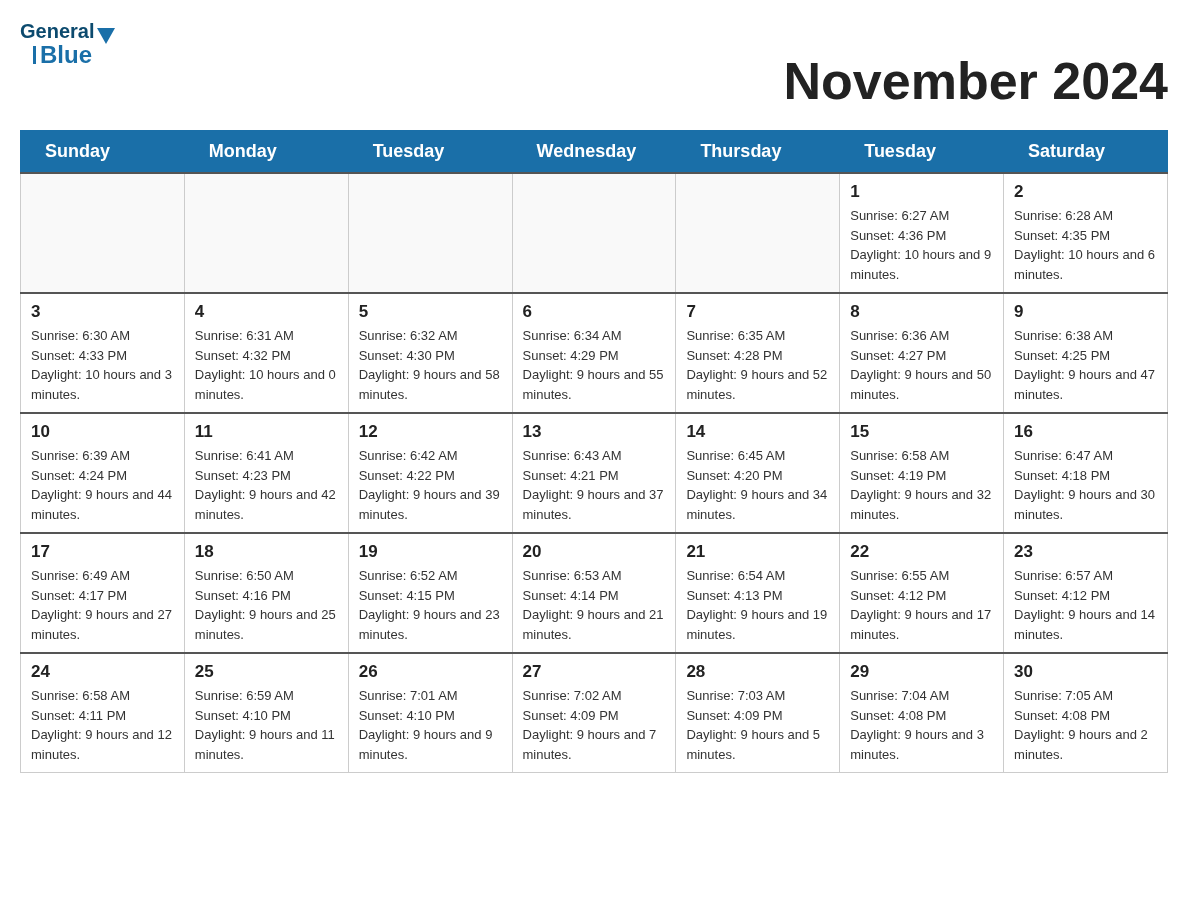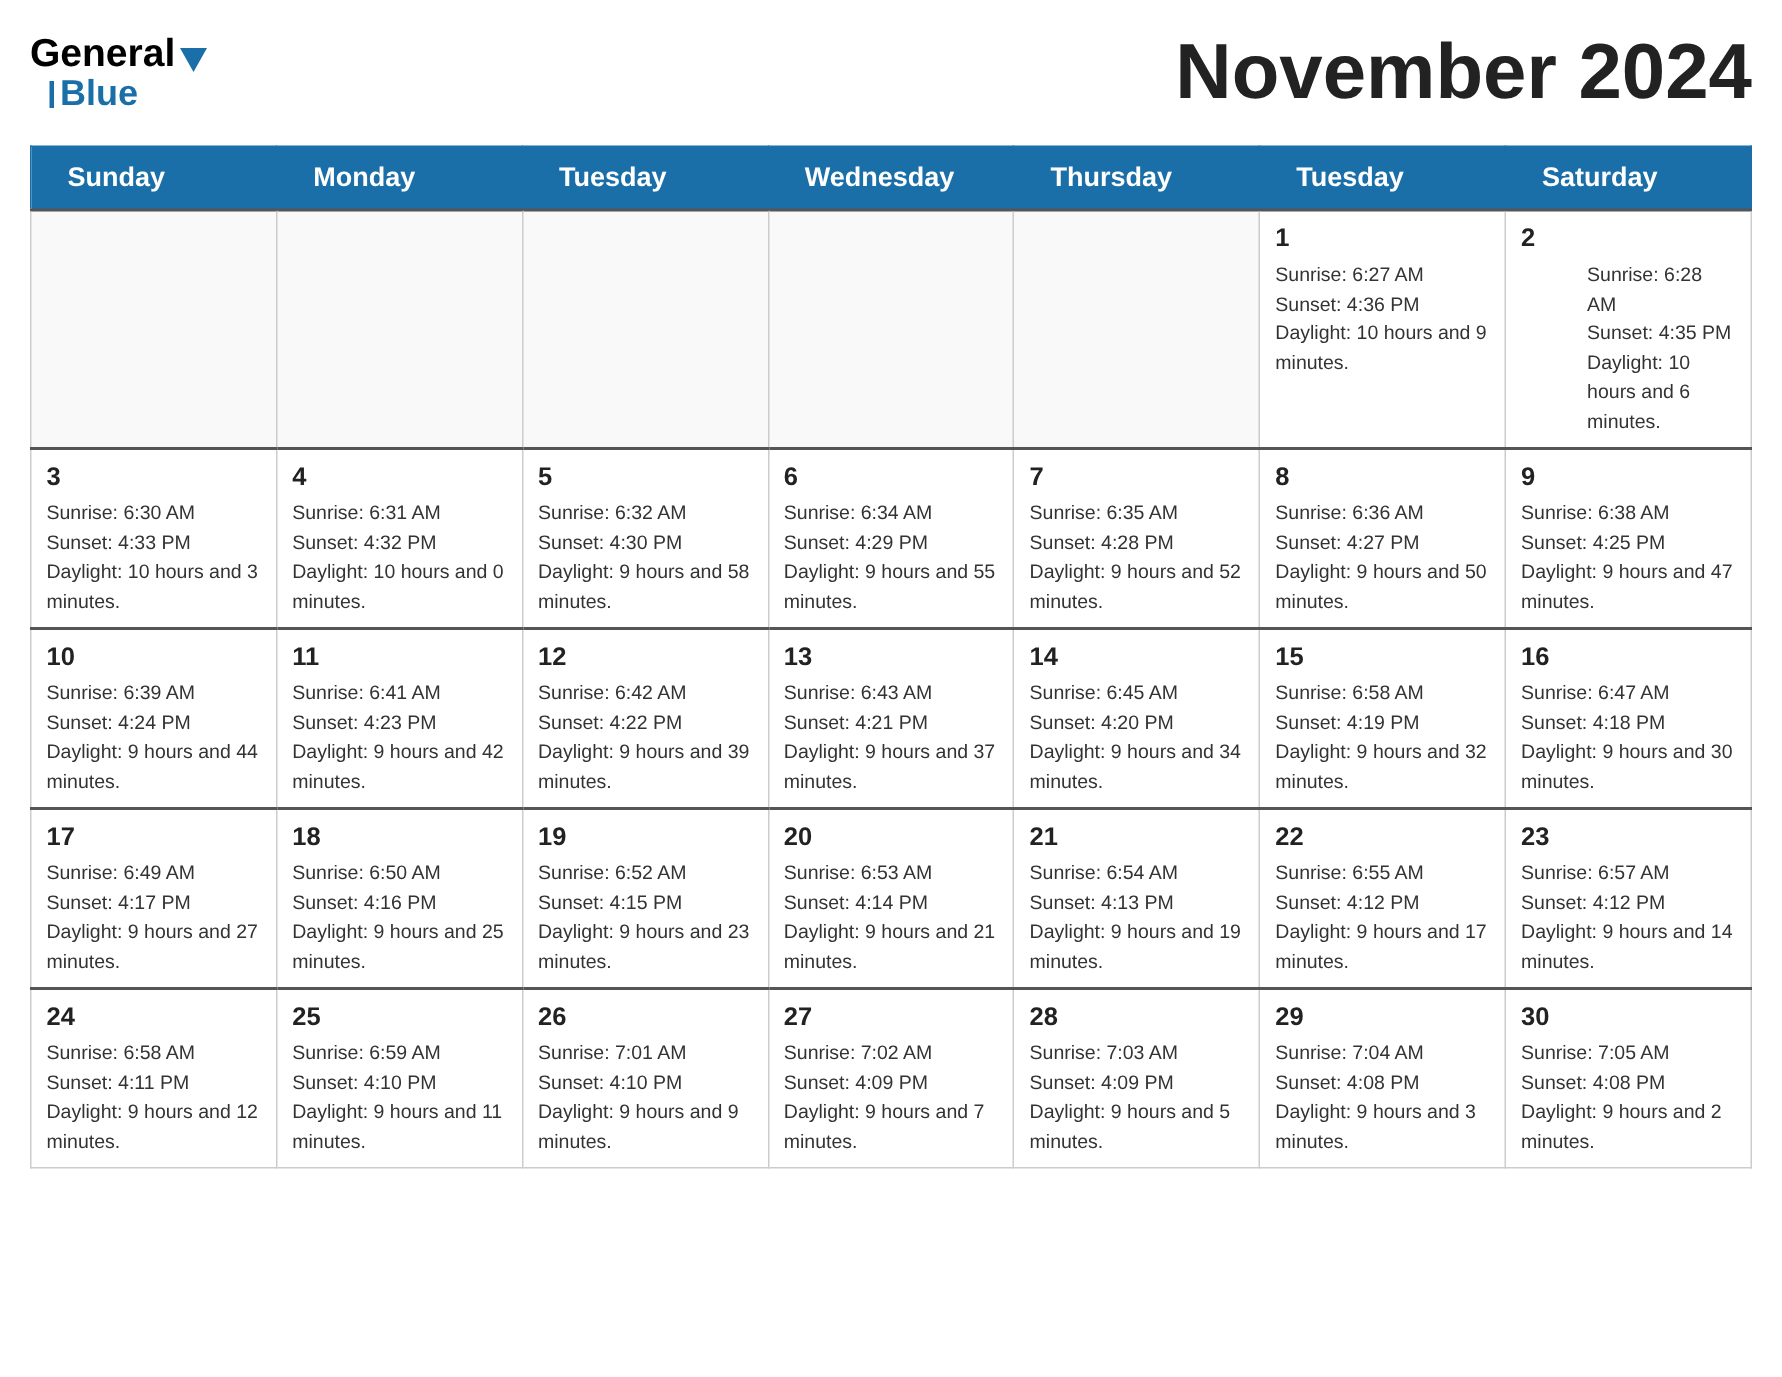--- a/index.html
+++ b/index.html
@@ -15,20 +15,21 @@
       justify-content: space-between;
       align-items: flex-start;
       margin-bottom: 20px;
     }
     .logo {
       display: flex;
       flex-direction: column;
       align-items: flex-start;
     }
     .title-area {
+      margin-top: 33px;
     }
     .month-title {
       font-size: 52px;
       font-weight: bold;
       color: #222;
       line-height: 1.1;
     }
     .location-title {
       font-size: 22px;
       color: #444;
@@ -72,21 +73,21 @@
     tr.week-row td {
       border-top: 2px solid #555;
     }
   </style>
 </head>
 <body>
 
 <div class="header-area">
   <div class="logo">
     <div style="display:flex; align-items:center;">
-      <span style="font-size:26px; font-weight:bold; color:#000000; font-family: Arial, sans-serif;">General</span>
+      <span style="font-size:20px; font-weight:bold; color:#0c4a6e; font-family: Arial, sans-serif;">General</span>
       <span style="display:inline-block; width:0; height:0; border-left:9px solid transparent; border-right:9px solid transparent; border-top:16px solid #1a6fa8; margin-left:3px; position:relative; top:4px;"></span>
     </div>
     <div style="display:flex; align-items:center; margin-top:-2px; margin-left:2px;padding-left:11px;">
       <span style="display:inline-block; width:3px; height:18px; background:#1a6fa8; margin-right:4px;"></span>
       <span style="font-size:24px; font-weight:bold; color:#1a6fa8; font-family: Arial, sans-serif;">Blue</span>
     </div>
   </div>
   <div class="title-area">
     <div class="month-title">November 2024</div>
   </div>
@@ -112,21 +113,21 @@
         <td class="empty-cell"></td>
         <td class="empty-cell"></td>
         <td>
           <div class="day-number">1</div>
           <div class="day-info" style="white-space: pre-line;">Sunrise: 6:27 AM
 Sunset: 4:36 PM
 Daylight: 10 hours and 9 minutes.</div>
         </td>
         <td>
           <div class="day-number">2</div>
-          <div class="day-info" style="white-space: pre-line; margin-left: 44px;">Sunrise: 6:28 AM
+          <div class="day-info" style="white-space: pre-line;">Sunrise: 6:28 AM
 Sunset: 4:35 PM
 Daylight: 10 hours and 6 minutes.</div>
         </td>
       </tr>
       <tr class="week-row">
         <td>
           <div class="day-number">3</div>
           <div class="day-info" style="white-space: pre-line;">Sunrise: 6:30 AM
 Sunset: 4:33 PM
 Daylight: 10 hours and 3 minutes.</div>

